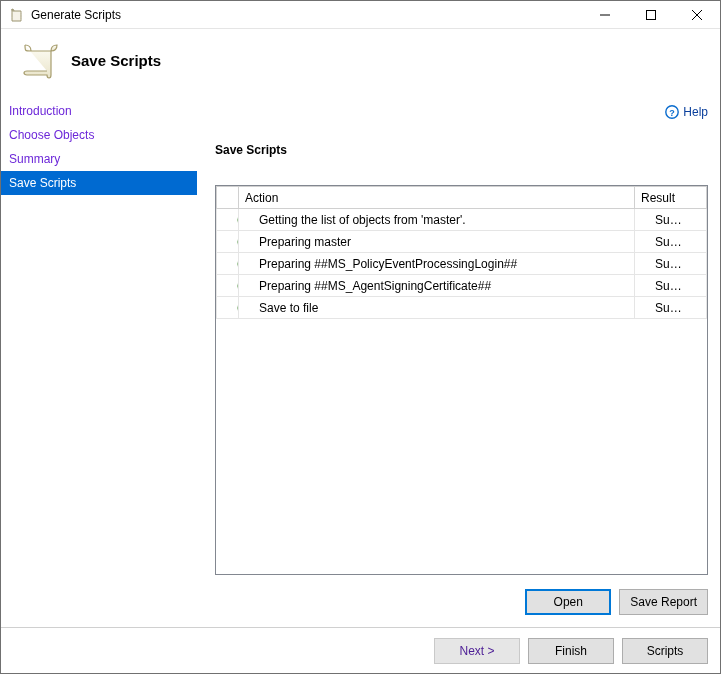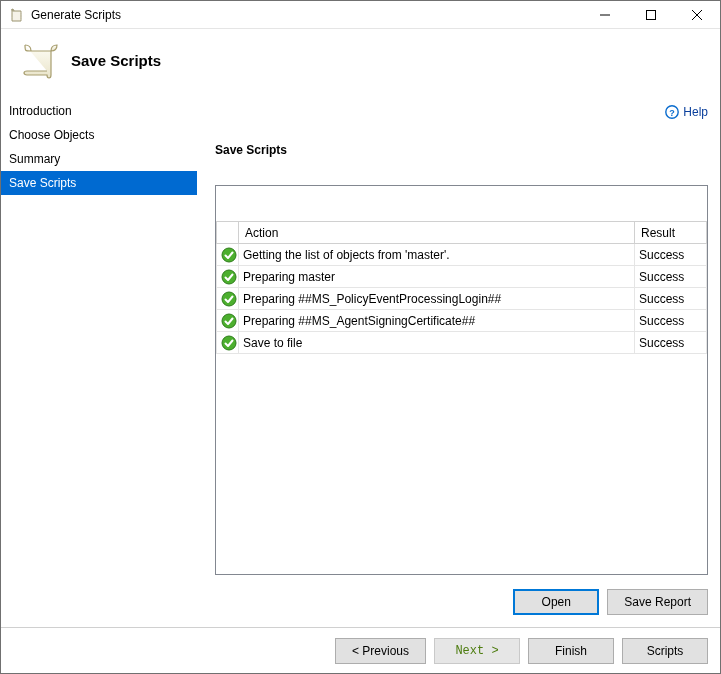--- a/index.html
+++ b/index.html
@@ -8,38 +8,38 @@
   .titlebar { height: 28px; display: flex; align-items: center; padding: 0 0 0 8px; border-bottom: 1px solid #e5e5e5; }
   .titlebar .app-icon { width: 16px; height: 16px; margin-right: 6px; }
   .titlebar .title { flex: 0 0 auto; }
   .titlebar .spacer { flex: 1; }
   .win-btn { width: 46px; height: 30px; display: flex; align-items: center; justify-content: center; }
   .header { display: flex; align-items: center; padding: 10px 20px 18px 16px; }
   .header .big-icon { width: 42px; height: 42px; margin-right: 12px; }
   .header .page-title { font-size: 15px; font-weight: bold; }
   .body { flex: 1; display: flex; min-height: 0; }
   .sidebar { width: 196px; background: #fff; border-right: none; padding-top: 0; }
-  .side-item { padding: 5px 8px; color: #000000; cursor: default; }
+  .side-item { padding: 5px 8px; color: #6d28d9; cursor: default; }
   .side-item.selected { background: #006ad1; color: #fff; }
   .main { flex: 1; display: flex; flex-direction: column; padding: 0 12px 0 18px; }
   .help-row { display: flex; justify-content: flex-end; align-items: center; height: 26px; }
   .help-link { color: #0a3f9c; display: flex; align-items: center; gap: 4px; }
   .help-icon { width: 14px; height: 14px; }
   .section-title { font-weight: bold; margin: 18px 0 28px 0; }
   .grid-wrap { flex: 1; border: 1px solid #828790; display: flex; flex-direction: column; overflow: hidden; background: #fff; }
-  table { border-collapse: collapse; width: 100%; table-layout: fixed; margin-top: 35px; }
+  table { border-collapse: collapse; width: 100%; table-layout: fixed; }
   thead th { background: #fff; border: 1px solid #d0d0d0; font-weight: normal; text-align: left; padding: 3px 6px; height: 22px; }
-  tbody td { border: 1px solid #e5e5e5; padding: 2px 4px; height: 22px; vertical-align: middle; white-space: nowrap; overflow: hidden; text-overflow: ellipsis; }
+  tbody td { border: 1px solid #e5e5e5; padding: 2px 20px; height: 22px; vertical-align: middle; white-space: nowrap; overflow: hidden; text-overflow: ellipsis; }
   .col-icon { width: 22px; }
   .col-result { width: 72px; }
   .status-icon { width: 16px; height: 16px; display: block; margin: 0 auto; }
   .grid-filler { flex: 1; }
   .report-row { display: flex; justify-content: flex-end; gap: 8px; padding: 14px 0 0 0; }
-  .btn { min-width: 86px; height: 26px; border: 1px solid #adadad; background: #e1e1e1; font-family: inherit; font-size: 12px; padding: 0 16px; }
-  .btn:disabled { color: #4d7c0f; background: #e6e6e6; border-color: #c9c9c9; font-family: Liberation Mono, monospace; }
+  .btn { min-width: 86px; height: 26px; border: 1px solid #adadad; background: #e1e1e1; font-family: inherit; font-size: 12px; padding: 0 10px; }
+  .btn:disabled { color: #4c1d95; background: #e6e6e6; border-color: #c9c9c9; }
   .btn.default { border: 2px solid #0078d7; background: #e1e1e1; }
   .footer { height: 46px; border-top: 1px solid #d0d0d0; display: flex; align-items: center; justify-content: flex-end; gap: 8px; padding: 0 12px; margin-top: 12px; }
 </style>
 </head>
 <body>
 
 <div class="window">
   <div class="titlebar">
     <svg class="app-icon" viewBox="0 0 16 16">
       <path d="M3 2 C3 4 3 4 5 4 L12 4 C12 4 12 14 12 14 L3 14 C3 14 3 2 3 2 Z" fill="#f5f2e8" stroke="#9a936f" stroke-width="1"></path>
@@ -161,18 +161,17 @@
       </div>
 
       <div class="report-row">
         <button class="btn default">Open</button>
         <button class="btn">Save Report</button>
       </div>
     </div>
   </div>
 
   <div class="footer">
-    <button class="btn">&lt; Previous</button>
     <button class="btn" disabled="">Next &gt;</button>
     <button class="btn">Finish</button>
     <button class="btn">Scripts</button>
   </div>
 </div>
 
 </body></html>

